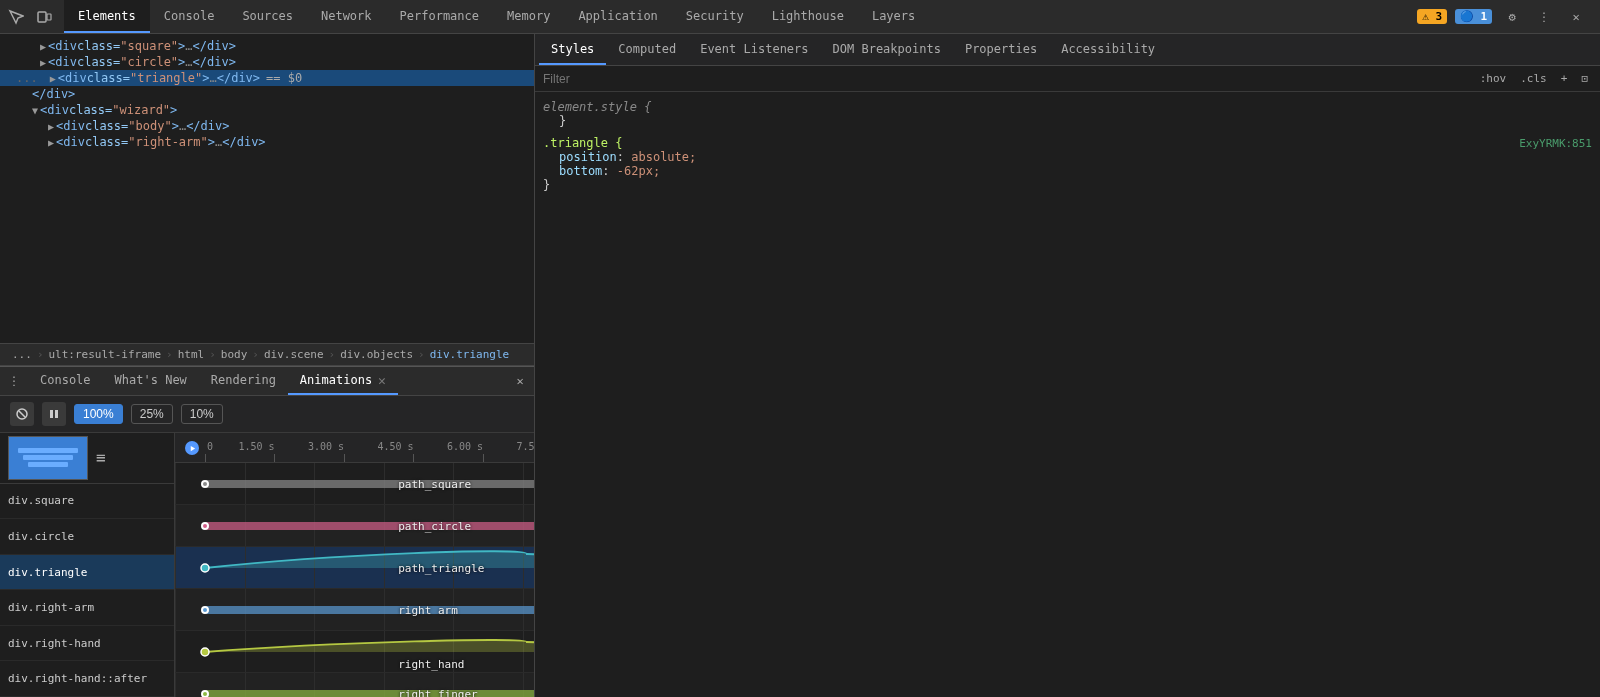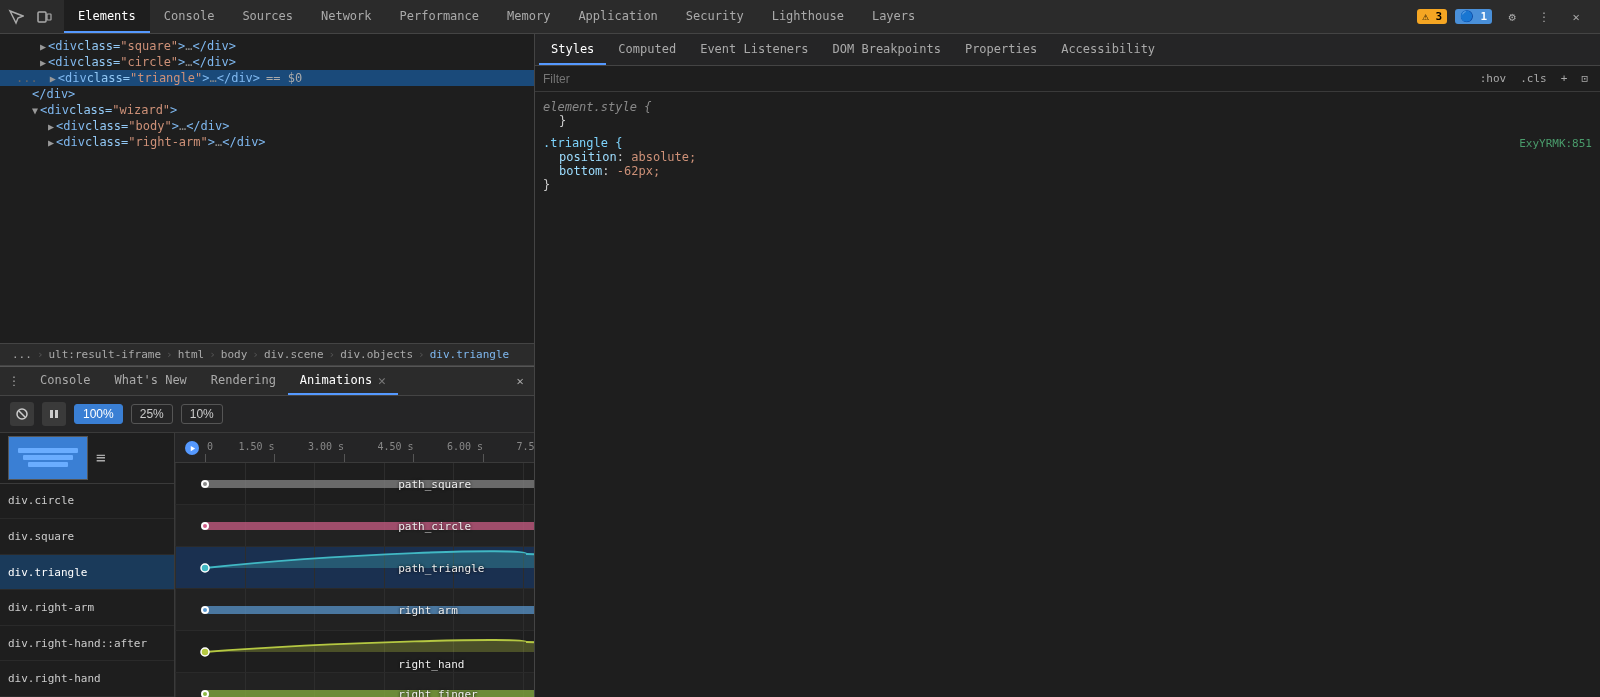--- a/index.html
+++ b/index.html
@@ -395,21 +395,21 @@
 
     .style-rule {
       margin-bottom: 8px;
       font-size: 12px;
     }
     .style-rule-header {
       display: flex;
       justify-content: space-between;
       align-items: center;
     }
-    .style-selector { color: #7dd3fc; }
+    .style-selector { color: #bef264; }
     .style-source { color: #4a9b6b; font-size: 11px; cursor: pointer; }
     .style-prop { color: #9cdcfe; padding-left: 16px; }
     .style-val { color: #ce9178; }
     .style-colon { color: #ccc; }
     .element-style-label { color: #888; font-style: italic; }
 
     
     ::-webkit-scrollbar { width: 6px; height: 6px; }
     ::-webkit-scrollbar-track { background: #1e1e1e; }
     ::-webkit-scrollbar-thumb { background: #444; border-radius: 3px; }
@@ -582,26 +582,26 @@
 
         <div class="anim-labels">
           <div class="anim-label-header">
             <div class="anim-thumbnail">
               <div class="anim-thumbnail-line"></div>
               <div class="anim-thumbnail-line" style="width:50px"></div>
               <div class="anim-thumbnail-line" style="width:40px"></div>
             </div>
             <div class="anim-hash-icon">≡</div>
           </div>
+          <div class="anim-label-row">div.square</div>
           <div class="anim-label-row">div.circle</div>
-          <div class="anim-label-row">div.square</div>
           <div class="anim-label-row selected">div.triangle</div>
           <div class="anim-label-row">div.right-arm</div>
+          <div class="anim-label-row">div.right-hand</div>
           <div class="anim-label-row">div.right-hand::after</div>
-          <div class="anim-label-row">div.right-hand</div>
         </div>
 
         <div class="anim-chart-area">
           <div class="anim-chart-inner" style="width:1420px;">
 
             <div class="ruler" style="position:relative; height:30px; background:#252526; border-bottom:1px solid #3a3a3a;">
               <div class="play-head" style="position:absolute; left:10px; top:8px; width:14px; height:14px; background:#5599ff; border-radius:50%; cursor:pointer; z-index:10; display:flex; align-items:center; justify-content:center;">
                 <svg width="7" height="7" viewBox="0 0 8 8" fill="white">
                     <polygon points="2,1 7,4 2,7"></polygon>
                   </svg>

